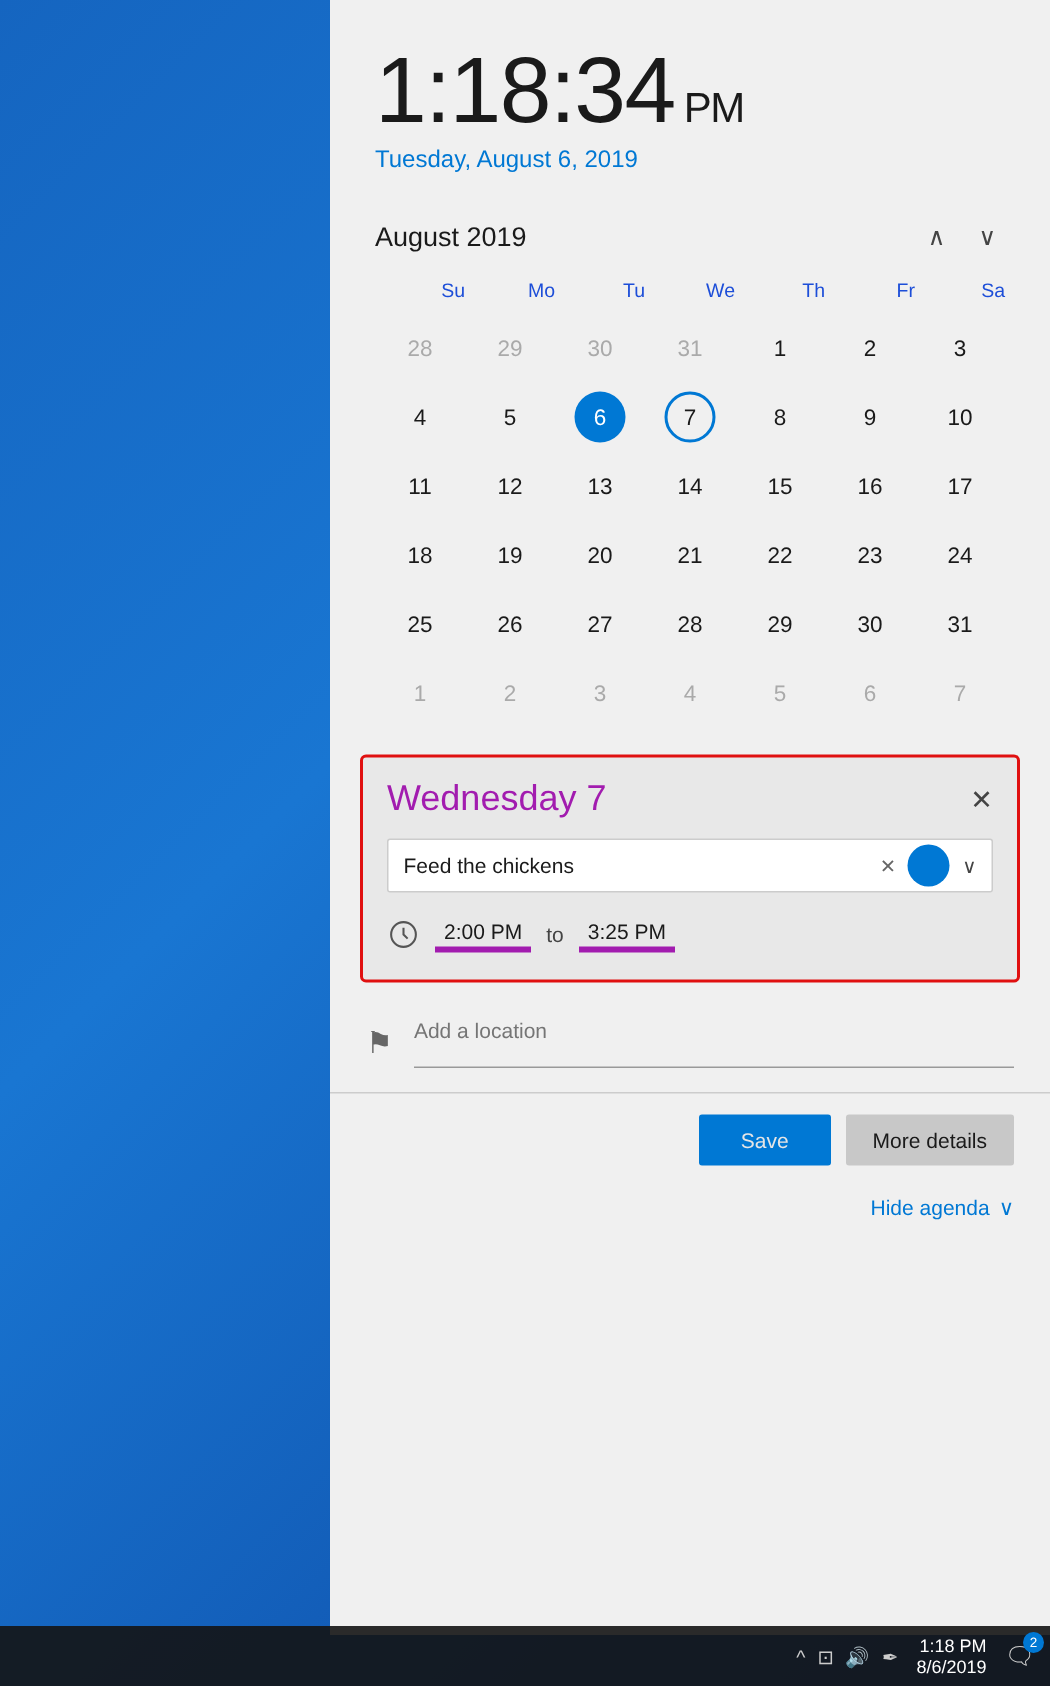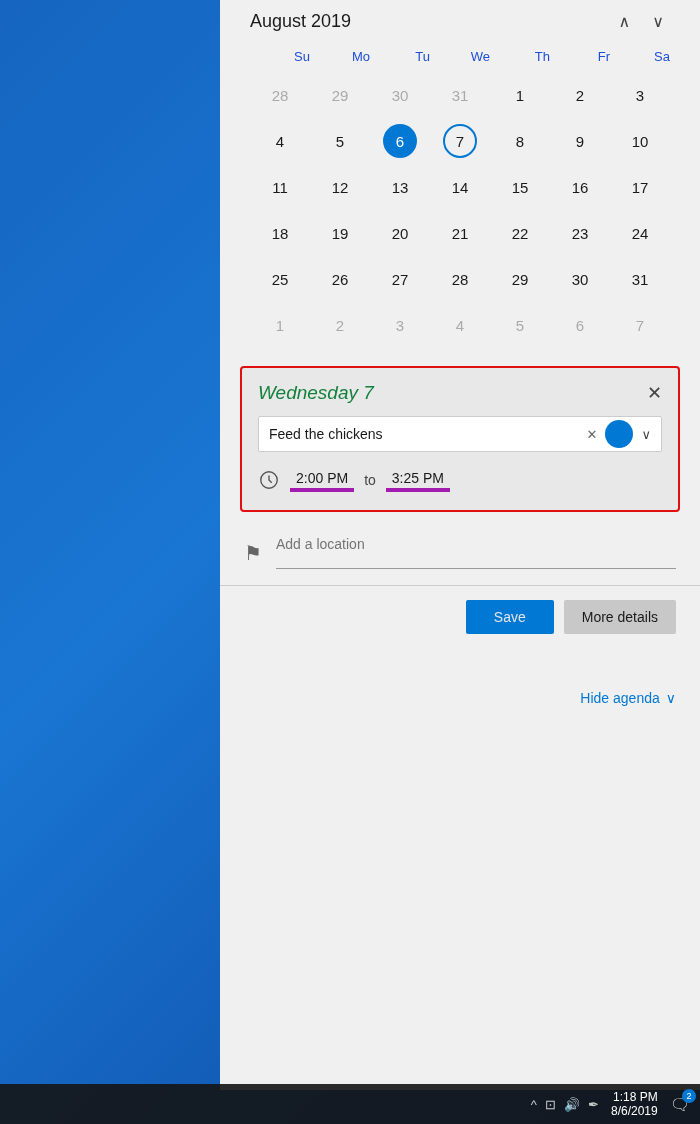--- a/index.html
+++ b/index.html
@@ -132,24 +132,23 @@
       padding: 14px 16px 14px 16px;
       border: 2.5px solid #e01010;
     }
     .event-panel-header {
       display: flex;
       justify-content: space-between;
       align-items: center;
       margin-bottom: 12px;
     }
     .event-day-title {
-      font-size: 19px;
+      font-size: 24px;
       font-weight: 400;
-      color: #15803d;
-      font-style: italic;
+      color: #a21caf;
     }
     .event-close-btn {
       background: none;
       border: none;
       font-size: 18px;
       cursor: pointer;
       color: #444;
       line-height: 1;
     }
 
@@ -278,21 +277,20 @@
     }
     .hide-agenda-btn {
       background: none;
       border: none;
       color: #0078d4;
       font-size: 14px;
       cursor: pointer;
       display: flex;
       align-items: center;
       gap: 6px;
-      margin-top: 36px;
     }
 
     
     .taskbar {
       position: absolute;
       bottom: 0;
       left: 0;
       right: 0;
       height: 40px;
       background: rgba(20, 20, 20, 0.9);
@@ -343,20 +341,26 @@
       justify-content: center;
     }
   </style>
 </head>
 <body>
 
 <div class="desktop-bg"></div>
 
 <div class="flyout-panel">
 
+  <div class="clock-section">
+    <div class="clock-time">
+      <span>1:18:34</span><span class="ampm">PM</span>
+    </div>
+    <div class="clock-date">Tuesday, August 6, 2019</div>
+  </div>
 
   <div class="calendar-section">
     <div class="calendar-header">
       <span class="calendar-month-title">August 2019</span>
       <div class="calendar-nav">
         <button class="nav-btn">∧</button>
         <button class="nav-btn">∨</button>
       </div>
     </div>
 

